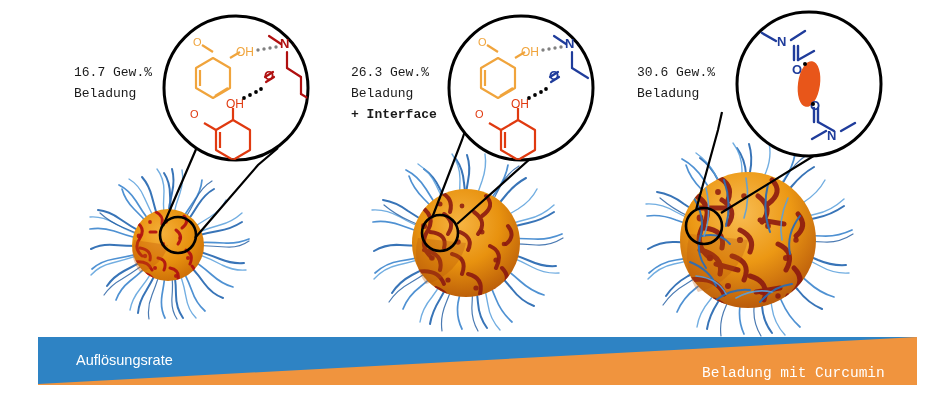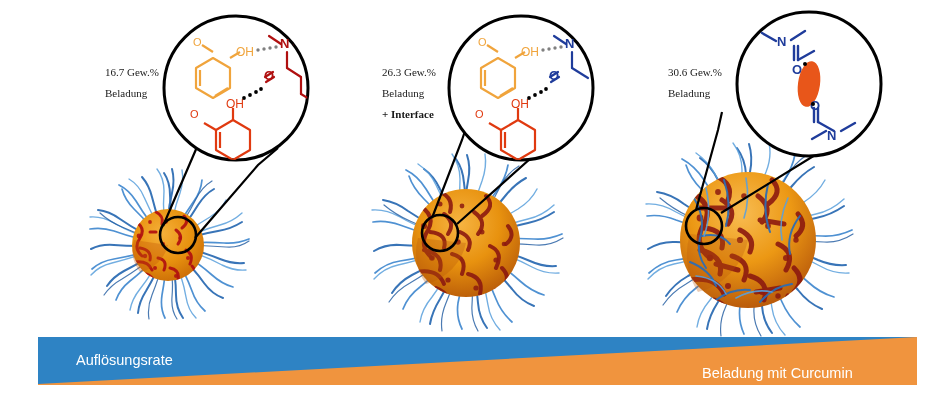--- a/index.html
+++ b/index.html
@@ -15,43 +15,42 @@
     font-family: "Liberation Sans", sans-serif;
   }
   #figure {
     position: absolute;
     left: 0; top: 0;
     width: 935px;
     height: 401px;
   }
   .panel-label {
     position: absolute;
-    font-family: Liberation Serif, serif;
-    font-size: 11px;
+    font-family: Liberation Mono, monospace;
+    font-size: 13px;
     line-height: 21px;
     color: #1a1a1a;
     white-space: nowrap;
-    margin-left: 31px;
   }
   .panel-label .line-bold {
     font-weight: bold;
   }
   #label-1 { left: 74px;  top: 62px; }
   #label-2 { left: 351px; top: 62px; }
   #label-3 { left: 637px; top: 62px; }
 
   .banner-text {
     position: absolute;
     color: #ffffff;
     font-family: "Liberation Sans", sans-serif;
     font-size: 14.5px;
     white-space: nowrap;
   }
   #banner-left-text  { left: 76px;  top: 352px; }
-  #banner-right-text { left: 702px; top: 365px; }
+  #banner-right-text { left: 702px; top: 365px; font-family: Liberation Mono, monospace; }
 </style>
 </head>
 <body>
 
 <div id="figure">
 
   <svg id="figure-svg" width="935" height="401" viewBox="0 0 935 401">
     <defs>
 
       <radialGradient id="coreGrad1" cx="42%" cy="34%" r="72%">

